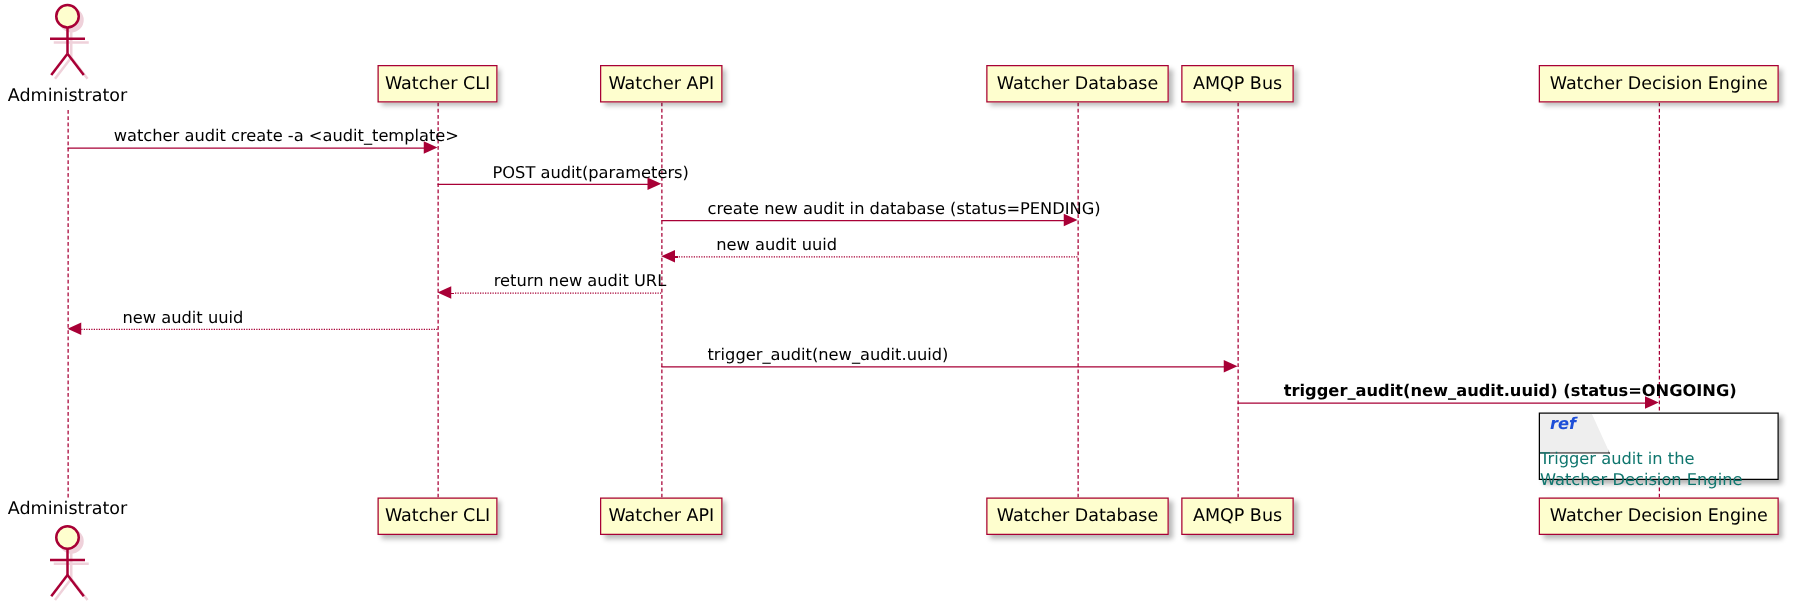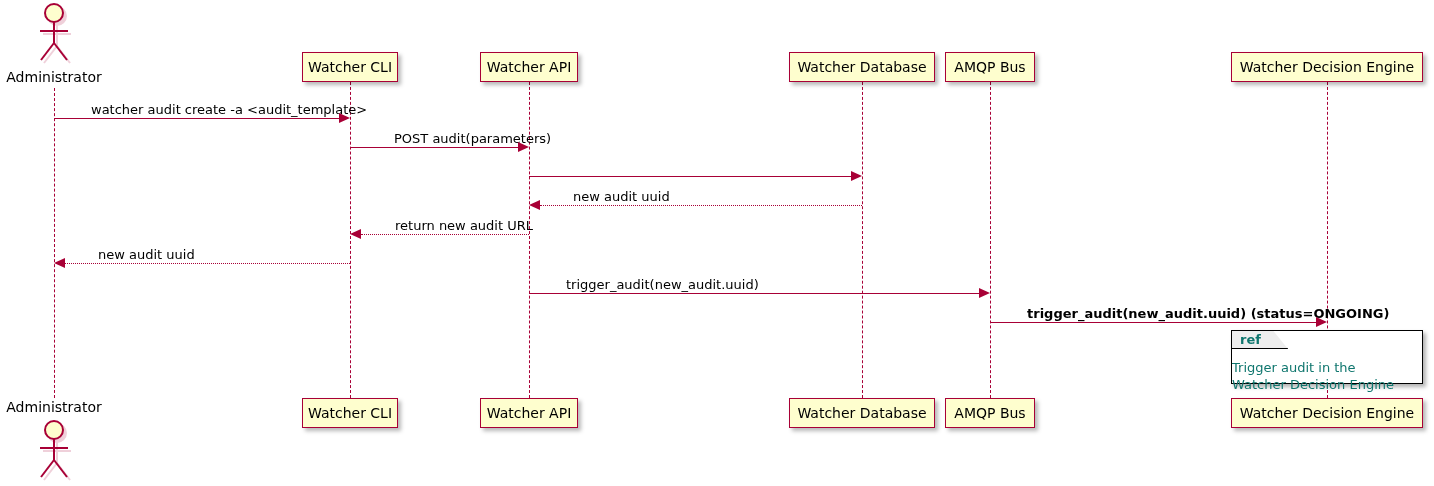--- a/index.html
+++ b/index.html
@@ -84,31 +84,32 @@
     position: absolute;
     box-sizing: border-box;
     background: #FFFFFF;
     border: 1.5px solid #000000;
     box-shadow: 3px 3px 4px rgba(0,0,0,0.30);
   }
   .reftab {
     position: absolute;
     left: 0;
     top: 0;
-    height: 18px;
+    height: 32px;
     background: #EEEEEE;
     border-right: 1.5px solid #000000;
     border-bottom: 1.5px solid #000000;
     font-size: 13px;
     font-weight: bold;
-    color: #0f766e;
+    color: #1d4ed8;
     line-height: 18px;
     padding-left: 8px;
     box-sizing: border-box;
     clip-path: polygon(0 0, 74% 0, 100% 100%, 0 100%);
+    font-style: italic;
   }
   .reftext {
     position: absolute;
     left: 0;
     right: 0;
     top: 28px;
     text-align: left;
     font-size: 13px;
     color: #0f766e;
     line-height: 17px;
@@ -161,20 +162,21 @@
   </div>
 
   <div class="msg-label" style="left:63px; top:103px;">watcher audit create -a &lt;audit_template&gt;</div>
   <div class="msg" style="left:54px; top:118px; width:286px;"></div>
   <div class="arrowhead right" style="left:339px; top:113px;"></div>
 
   <div class="msg-label" style="left:366px; top:132px;">POST audit(parameters)</div>
   <div class="msg" style="left:350px; top:147px; width:169px;"></div>
   <div class="arrowhead right" style="left:518px; top:142px;"></div>
 
+  <div class="msg-label" style="left:538px; top:161px;">create new audit in database (status=PENDING)</div>
   <div class="msg" style="left:529px; top:176px; width:323px;"></div>
   <div class="arrowhead right" style="left:851px; top:171px;"></div>
 
   <div class="msg-label" style="left:545px; top:190px;">new audit uuid</div>
   <div class="msg dashed" style="left:540px; top:205px; width:322px;"></div>
   <div class="arrowhead left" style="left:529px; top:200px;"></div>
 
   <div class="msg-label" style="left:367px; top:219px;">return new audit URL</div>
   <div class="msg dashed" style="left:361px; top:234px; width:168px;"></div>
   <div class="arrowhead left" style="left:350px; top:229px;"></div>

